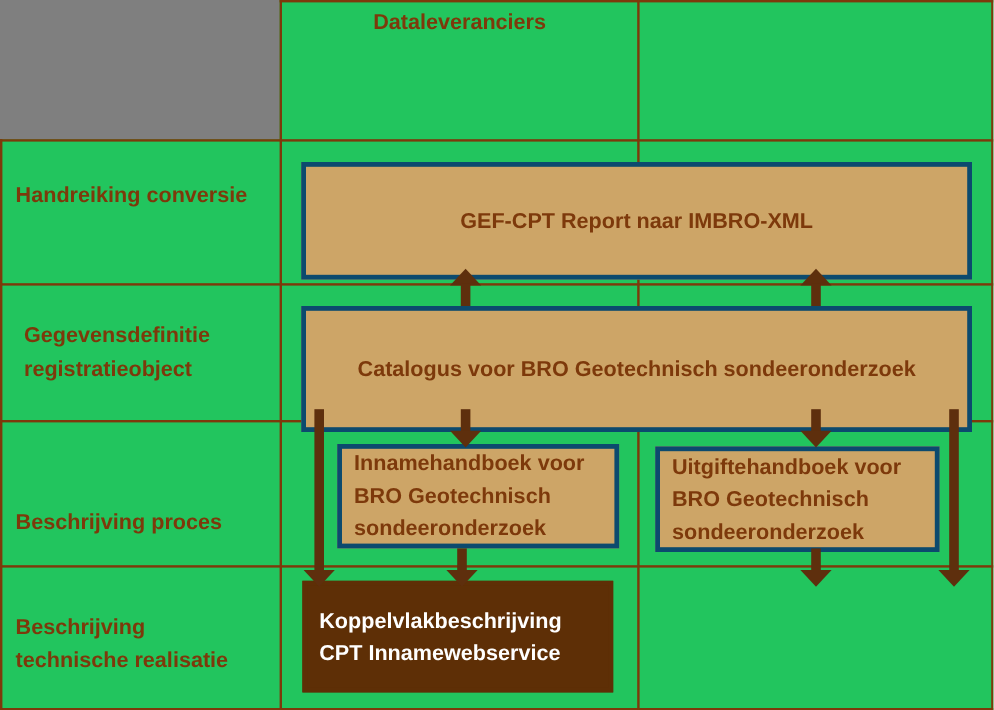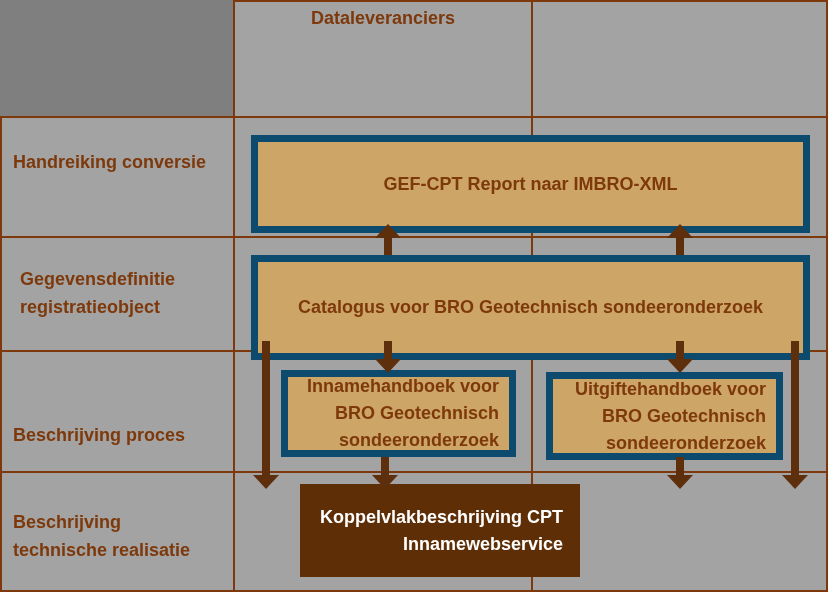--- a/index.html
+++ b/index.html
@@ -1,40 +1,40 @@
 <!DOCTYPE html>
 <html><head>
 <meta charset="utf-8">
 <style>
   html,body{margin:0;padding:0;background:#ffffff;}
   .stage{
     position:relative;width:828px;height:592px;overflow:hidden;
-    background:#a3a3a3;
+    background:#22c55e;
     font-family:"Liberation Sans","DejaVu Sans",sans-serif;
     font-weight:bold;color:#7d390b;
   }
   .gray-cell{position:absolute;left:0;top:0;width:233px;height:116px;background:#7f7f7f;z-index:1;}
   .line{position:absolute;background:#7d390b;z-index:2;}
   .v{width:2px;}
   .h{height:2px;}
   .col-header{
     position:absolute;top:0;height:116px;z-index:3;
     display:flex;justify-content:center;align-items:flex-start;
     padding-top:8px;box-sizing:border-box;font-size:18px;
   }
   .row-label{
     position:absolute;left:0;width:233px;z-index:3;
     display:flex;align-items:center;box-sizing:border-box;
     padding-left:13px;padding-right:16px;
     font-size:18px;line-height:1.55;
   }
   .box{
     position:absolute;z-index:4;box-sizing:border-box;
-    background:#cda567;border:7px solid #0c4a6e;
-    display:flex;align-items:center;justify-content:center;text-align:right;
+    background:#cda567;border:4px solid #0c4a6e;
+    display:flex;align-items:center;justify-content:center;text-align:left;
     font-size:18px;line-height:1.5;padding:4px 10px;
   }
   .box.dark{background:#5e2f06;border-color:#5e2f06;color:#ffffff;}
   .arrow{position:absolute;width:26px;z-index:5;}
   .arrow .shaft{position:absolute;left:50%;transform:translateX(-50%);width:8px;background:#5e2f0d;}
   .arrow .head{position:absolute;left:50%;transform:translateX(-50%);width:0;height:0;
     border-left:13px solid transparent;border-right:13px solid transparent;}
   .arrow.down .shaft{top:0;bottom:12px;}
   .arrow.down .head{bottom:0;border-top:14px solid #5e2f0d;}
   .arrow.up .shaft{top:12px;bottom:0;}
@@ -61,21 +61,21 @@
 
   <div class="row-label" style="top:118px;height:90px;">Handreiking conversie</div>
   <div class="row-label" style="top:238px;height:112px;padding-left:20px;">Gegevensdefinitie registratieobject</div>
   <div class="row-label" style="top:364px;height:143px;">Beschrijving proces</div>
   <div class="row-label" style="top:473px;height:128px;">Beschrijving technische realisatie</div>
 
   <div class="box" style="left:251px;top:135px;width:559px;height:98px;">GEF-CPT Report naar IMBRO-XML</div>
   <div class="box" style="left:251px;top:255px;width:559px;height:105px;">Catalogus voor BRO Geotechnisch sondeeronderzoek</div>
   <div class="box" style="left:281px;top:370px;width:235px;height:87px;">Innamehandboek voor BRO Geotechnisch sondeeronderzoek</div>
   <div class="box" style="left:546px;top:372px;width:237px;height:88px;">Uitgiftehandboek voor BRO Geotechnisch sondeeronderzoek</div>
-  <div class="box dark" style="left:252px;top:484px;width:280px;height:93px;margin-left:48px;">Koppelvlakbeschrijving CPT Innamewebservice</div>
+  <div class="box dark" style="left:252px;top:484px;width:259px;height:93px;">Koppelvlakbeschrijving CPT Innamewebservice</div>
 
   <div class="arrow up" style="left:375px;top:224px;height:31px;">
     <div class="head"></div>
     <div class="shaft"></div>
   </div>
   <div class="arrow up" style="left:667px;top:224px;height:31px;">
     <div class="head"></div>
     <div class="shaft"></div>
   </div>
   <div class="arrow down" style="left:375px;top:341px;height:32px;">

